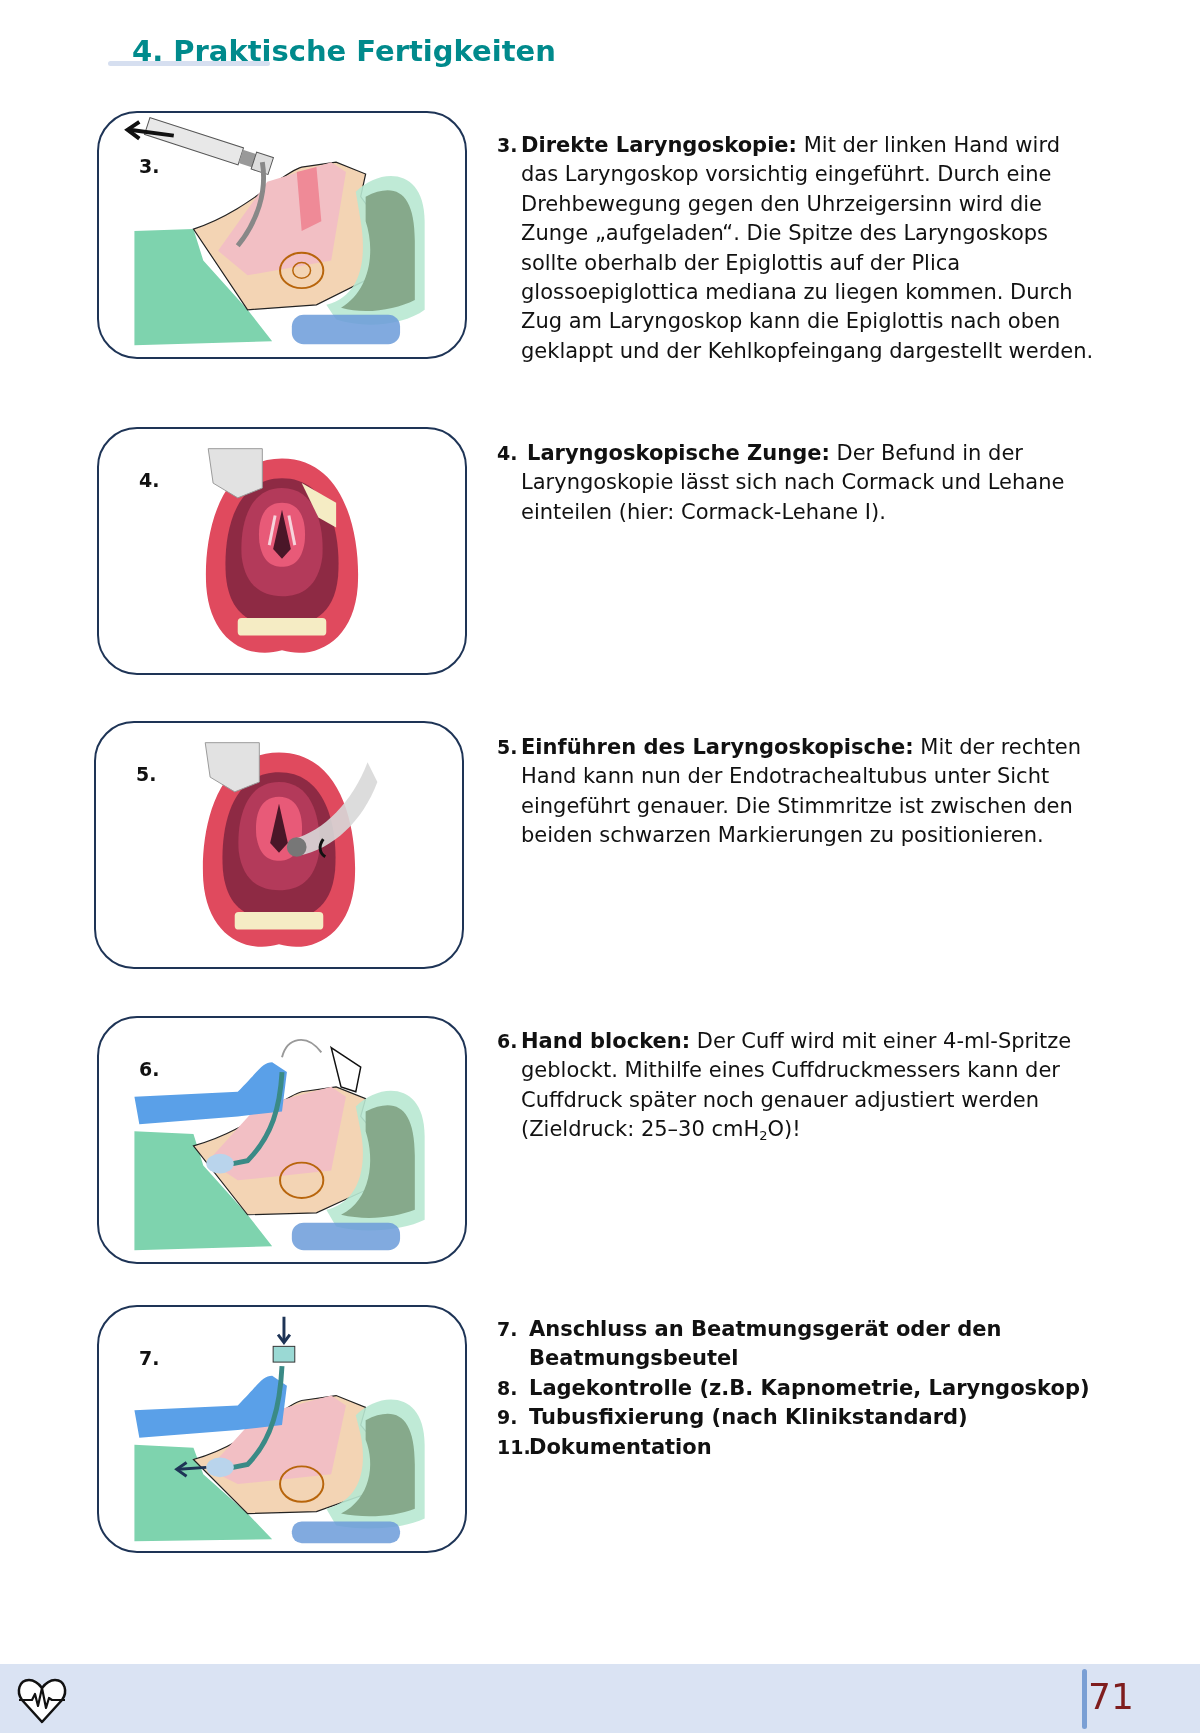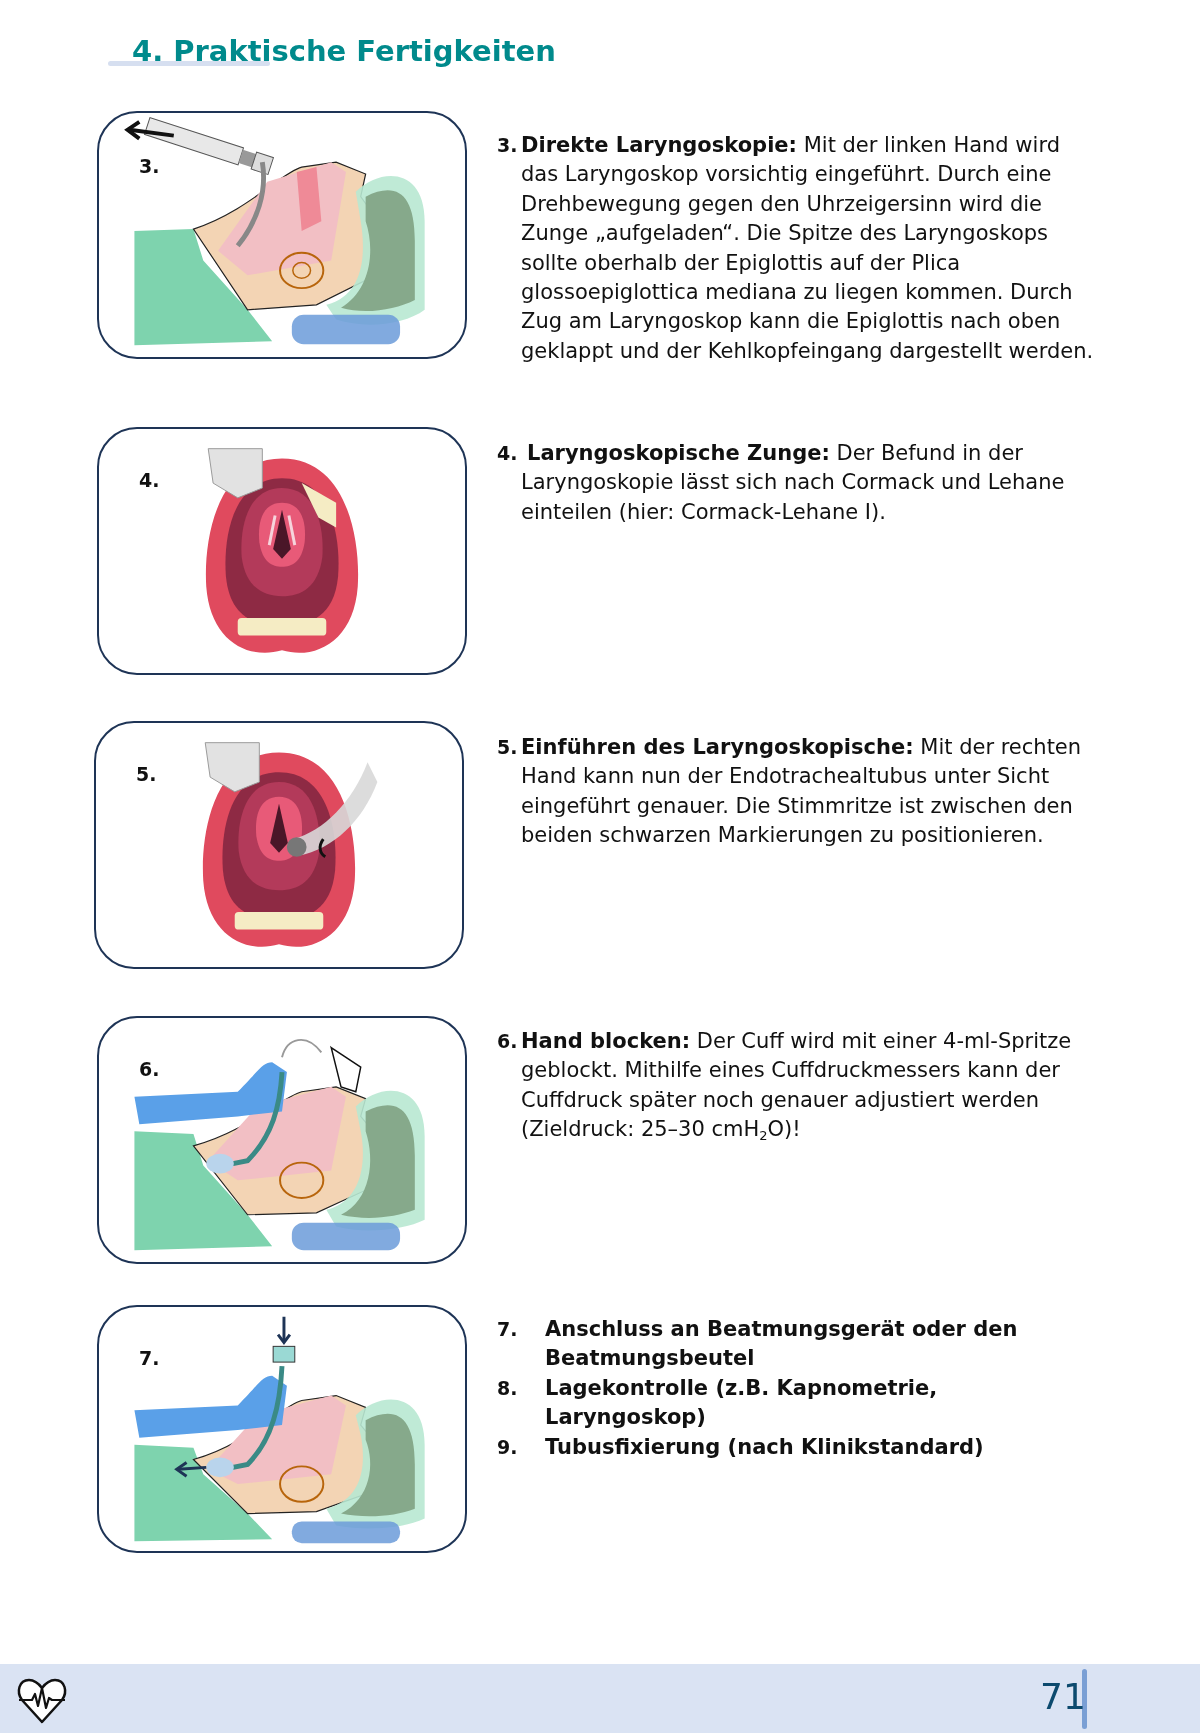--- a/index.html
+++ b/index.html
@@ -37,33 +37,33 @@
     position: absolute; left: 0; top: 0; width: 40px; font-weight: bold; font-size: 19px;
   }
   .step .body { margin-left: 24px; }
   .step .lead { font-weight: bold; }
   .list-block {
     position: absolute; left: 497px; top: 1315px; width: 600px;
     font-size: 21px; line-height: 29.4px; font-weight: bold;
   }
   .list-item { position: relative; }
   .list-item .num { position: absolute; left: 0; top: 0; font-size: 19px; }
-  .list-item .body { margin-left: 48px; }
+  .list-item .body { margin-left: 32px; }
   .footer {
     position: absolute; left: 0; top: 1664px; width: 1200px; height: 69px;
     background: #dae3f3;
   }
   .footer-icon { position: absolute; left: 14px; top: 8px; width: 56px; height: 56px; }
   .footer-bar {
     position: absolute; left: 1082px; top: 5px; width: 5px; height: 60px;
     border-radius: 3px; background: #7a9fd4;
   }
   .page-num {
-    position: absolute; left: 1040px; top: 12px;
-    font-family: "DejaVu Sans", sans-serif; font-size: 36px; color: #0c4a6e; font-weight: normal;
+    position: absolute; left: 1088px; top: 12px;
+    font-family: "DejaVu Sans", sans-serif; font-size: 36px; color: #7f1d1d; font-weight: normal;
   }
   sub { font-size: 13px; vertical-align: -4px; line-height: 0; }
 </style>
 </head>
 <body>
 
 <h1 class="title">4. Praktische Fertigkeiten</h1>
 <div class="title-underline"></div>
 
 <div class="panel" style="top:111px;">
@@ -186,20 +186,24 @@
     <div class="body">Anschluss an Beatmungsgerät oder den Beatmungsbeutel</div>
   </div>
   <div class="list-item">
     <span class="num">8.</span>
     <div class="body">Lagekontrolle (z.B. Kapnometrie, Laryngoskop)</div>
   </div>
   <div class="list-item">
     <span class="num">9.</span>
     <div class="body">Tubusfixierung (nach Klinikstandard)</div>
   </div>
+  <div class="list-item">
+    <span class="num">11.</span>
+    <div class="body">Dokumentation</div>
+  </div>
 </div>
 
 <div class="footer">
   <svg class="footer-icon" viewBox="0 0 56 56">
     <path d="M28 50 L8 28 C2 20 5 8 15 8 C21 8 25 12 28 16 C31 12 35 8 41 8 C51 8 54 20 48 28 Z" fill="#fff" stroke="#111" stroke-width="2.5" stroke-linejoin="round"></path>
     <path d="M5 28 L18 28 L21 22 L24 34 L28 16 L32 36 L35 26 L38 28 L51 28" fill="none" stroke="#111" stroke-width="2.2" stroke-linejoin="round"></path>
   </svg>
   <div class="footer-bar"></div>
   <span class="page-num">71</span>
 </div>

